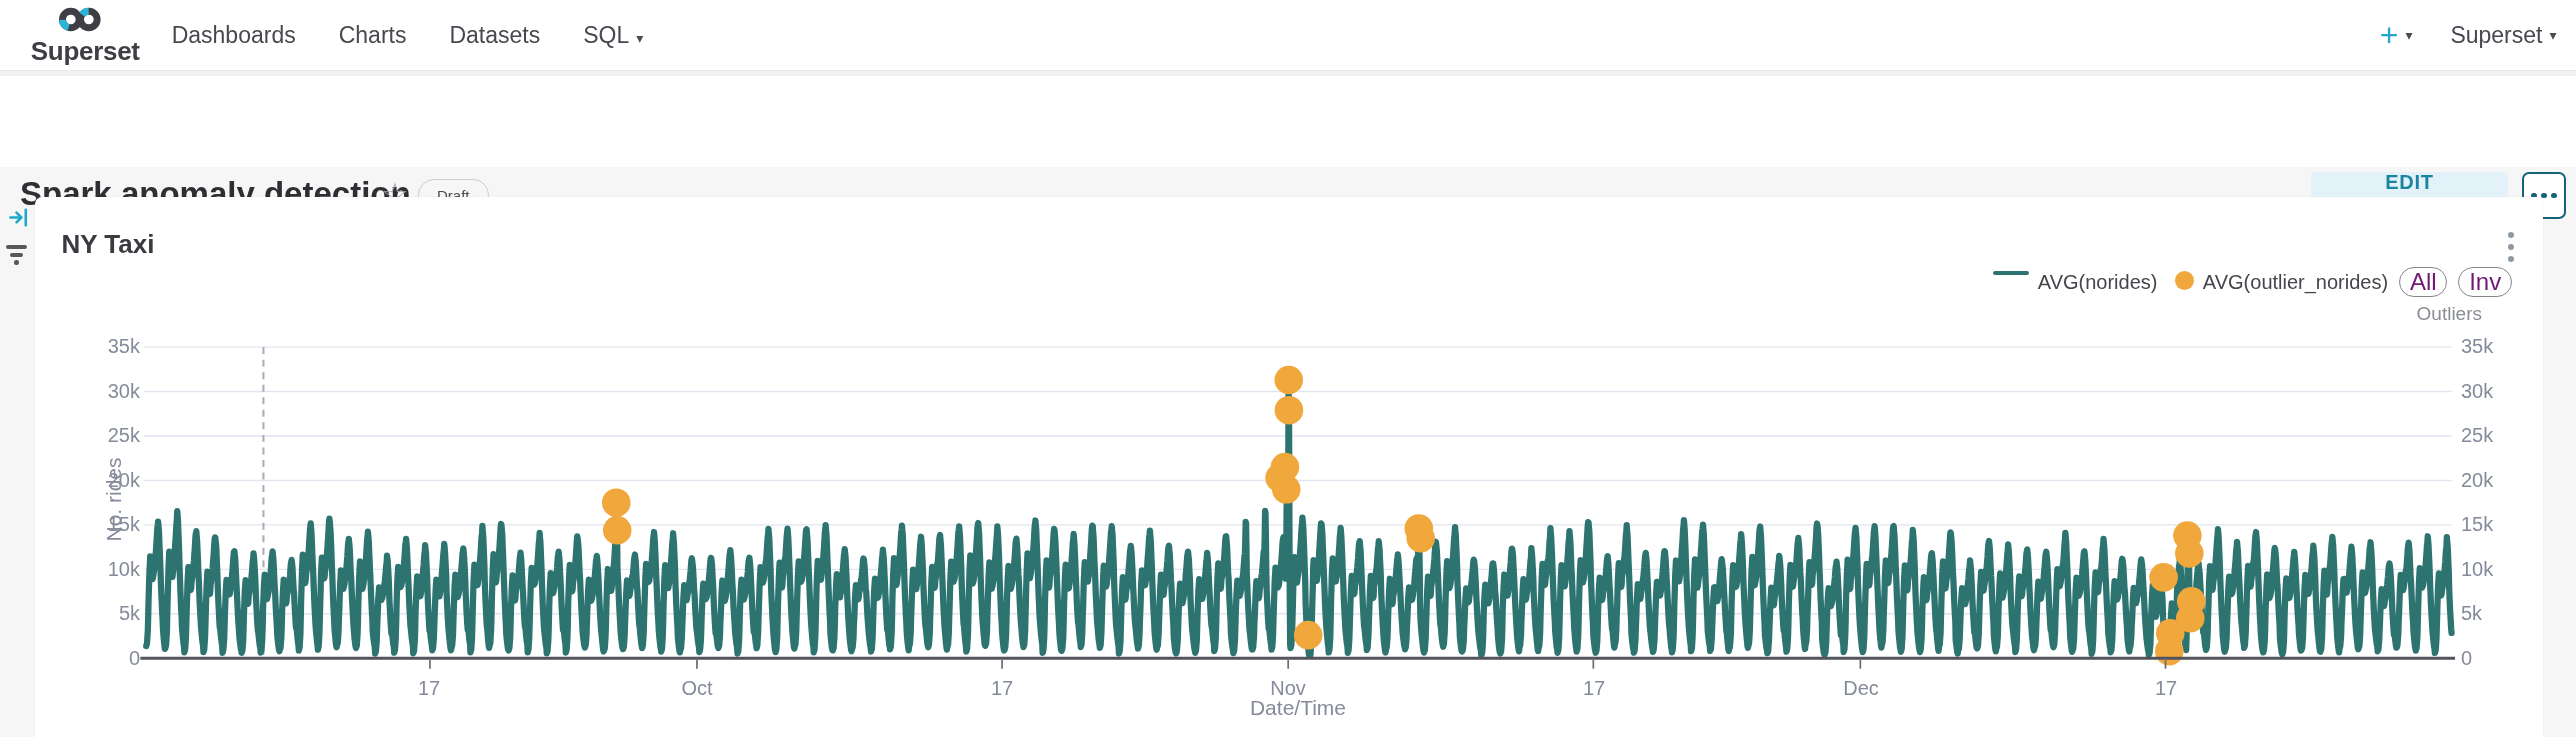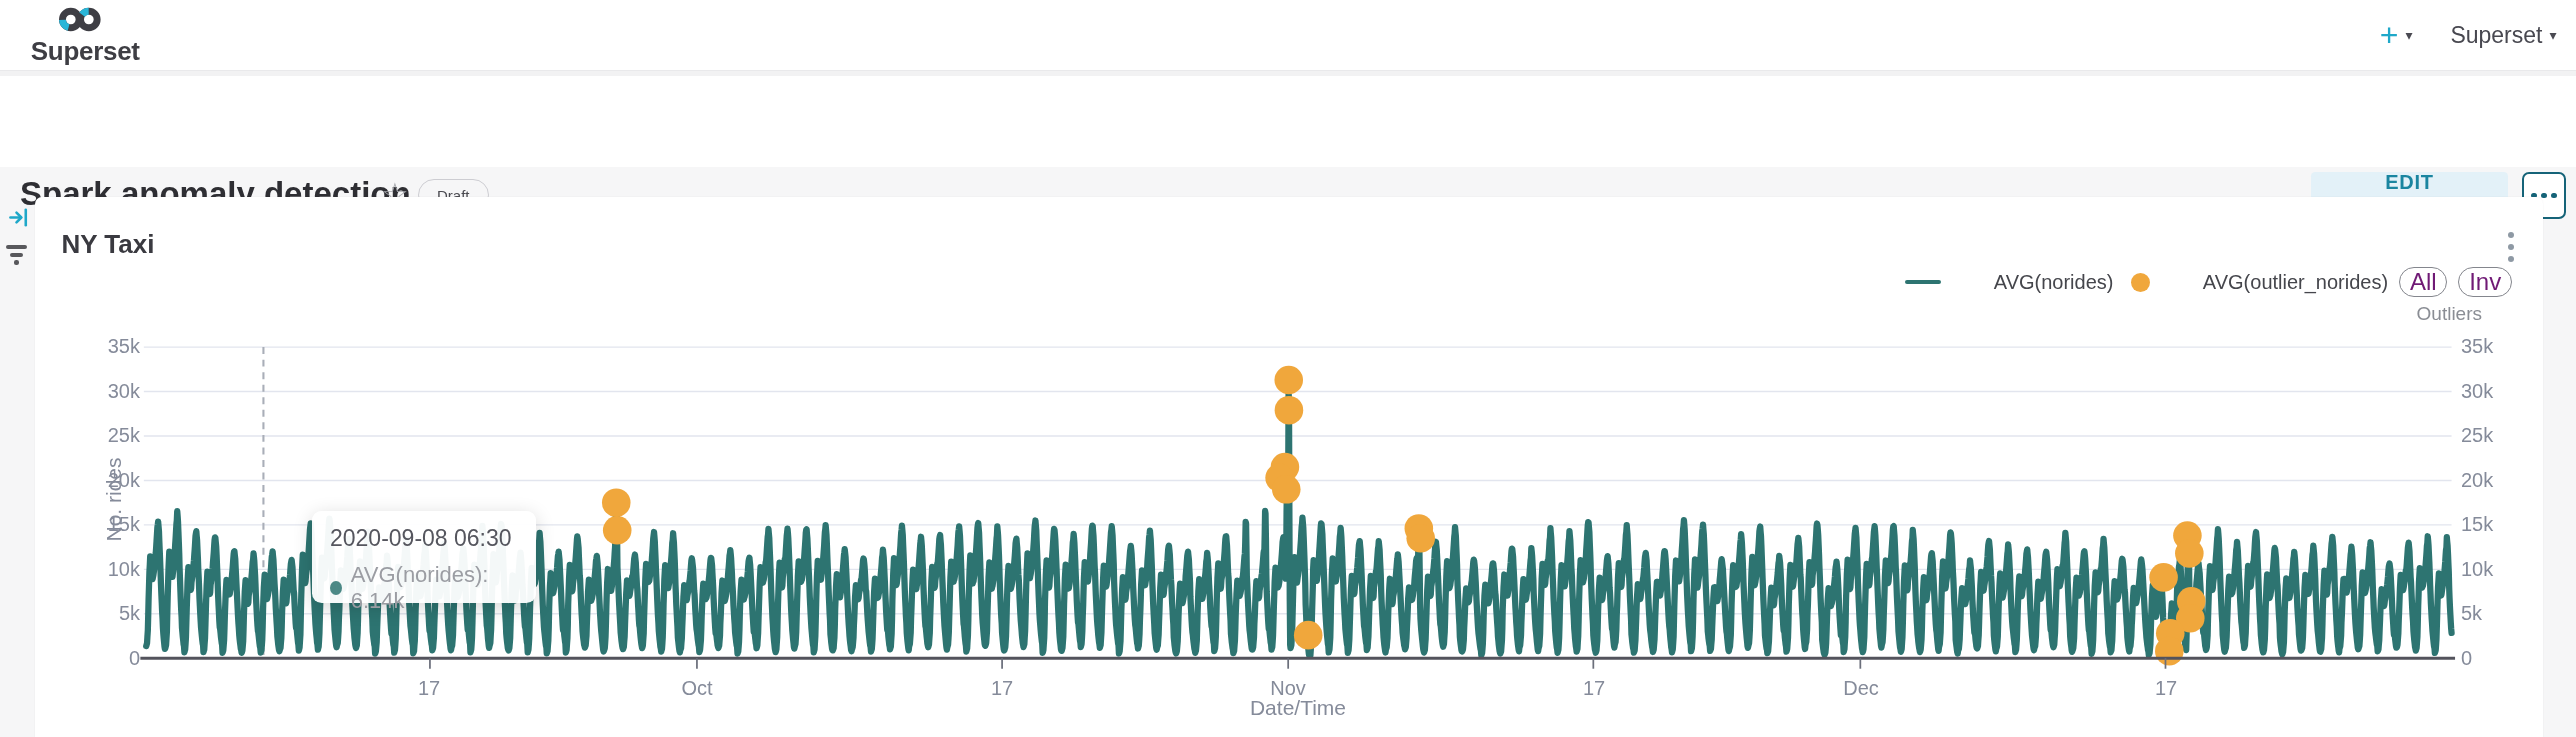--- a/index.html
+++ b/index.html
@@ -32,21 +32,21 @@
   #expand-rail{left:8.4px;top:207px;cursor:pointer;}
   #filter-rail{left:5.6px;top:245px;width:22px;cursor:pointer;}
   #filter-rail .b{background:#58585C;border-radius:2.1px;margin:0 auto 3.5px auto;}
   
   #card{left:35px;top:197px;width:2508px;height:540px;background:#fff;border-radius:7px 7px 0 0;
     box-shadow:0 0.7px 2.1px rgba(0,0,0,0.06);}
   #chart-title{left:26.5px;top:32px;font-size:26px;font-weight:600;color:#3A3A40;}
   #kebab{left:2469px;top:25px;padding:4.2px;cursor:pointer;}
   #kebab .dot{width:6.3px;height:6.3px;border-radius:50%;background:#8E99A4;margin:5.6px auto;}
   #legend{right:31px;top:70px;display:flex;align-items:center;}
-  .leg-item{display:flex;align-items:center;cursor:pointer;gap:44px;}
+  .leg-item{display:flex;align-items:flex-start;cursor:pointer;}
   .leg-line{width:36px;height:4.9px;border-radius:2.8px;margin-right:8.4px;}
   .leg-dot{width:19px;height:19px;border-radius:50%;margin-right:8.4px;}
   .leg-label{font-size:20px;color:#45464C;}
   .leg-gap{width:18px;}
   .pill{height:28px;border:1.4px solid #84868D;border-radius:15.3px;padding:0 9.8px;margin-left:11px;
     font-size:24px;color:#701a75;display:flex;align-items:center;background:#fff;cursor:pointer;}
   #outliers-label{right:61px;top:106px;font-size:19px;color:#8A8D94;}
   
   #plot-svg{left:0;top:0;}
   .tick-label{font-size:20px;color:#858B9A;}
@@ -69,20 +69,28 @@
 
 <div id="navbar" class="abs">
   <div class="brand">
     <svg width="43" height="33" viewBox="0 0 62 46">
       <circle cx="17" cy="23" r="12" fill="none" stroke="#3E3E44" stroke-width="10"></circle>
       <circle cx="43" cy="23" r="12" fill="none" stroke="#3E3E44" stroke-width="10"></circle>
       <circle cx="17" cy="23" r="12" fill="none" stroke="#29B6D8" stroke-width="10" stroke-dasharray="15 60.4" stroke-dashoffset="-22"></circle>
       <circle cx="43" cy="23" r="12" fill="none" stroke="#29B6D8" stroke-width="10" stroke-dasharray="11 64.4" stroke-dashoffset="-45"></circle>
     </svg>
     <span class="brand-text">Superset</span>
+  </div>
+  <div class="nav-items">
+    <span class="nav-item">Dashboards</span>
+    <span class="nav-item">Charts</span>
+    <span class="nav-item">Datasets</span>
+    <span class="nav-item">
+      <span>SQL</span><span class="caret">▾</span>
+    </span>
   </div>
   <div class="nav-right">
     <span class="plus-btn">
       <span class="plus-glyph">+</span>
       <span class="caret">▾</span>
     </span>
     <span class="settings-btn">
       <span>Superset</span>
         <span class="caret">▾</span>
     </span>
@@ -197,21 +205,14 @@
       <div class="abs tick-label xtl" style="left: 613px; top: 480px;">Oct</div>
       <div class="abs tick-label xtl" style="left: 918px; top: 480px;">17</div>
       <div class="abs tick-label xtl" style="left: 1204px; top: 480px;">Nov</div>
       <div class="abs tick-label xtl" style="left: 1510px; top: 480px;">17</div>
       <div class="abs tick-label xtl" style="left: 1777px; top: 480px;">Dec</div>
       <div class="abs tick-label xtl" style="left: 2082px; top: 480px;">17</div>
     </div>
   <span id="ylabel" class="abs">No. rides</span>
   <span id="xlabel" class="abs">Date/Time</span>
 
-  <div id="tooltip" class="abs">
-    <div class="tt-title">2020-09-08 06:30</div>
-    <div class="tt-row">
-      <span class="tt-dot" id="tt-dot" style="background: rgb(45, 116, 113);"></span>
-      <span class="tt-text">AVG(norides): 6.14k</span>
-    </div>
-  </div>
 </div>
 
 
 </body></html>

